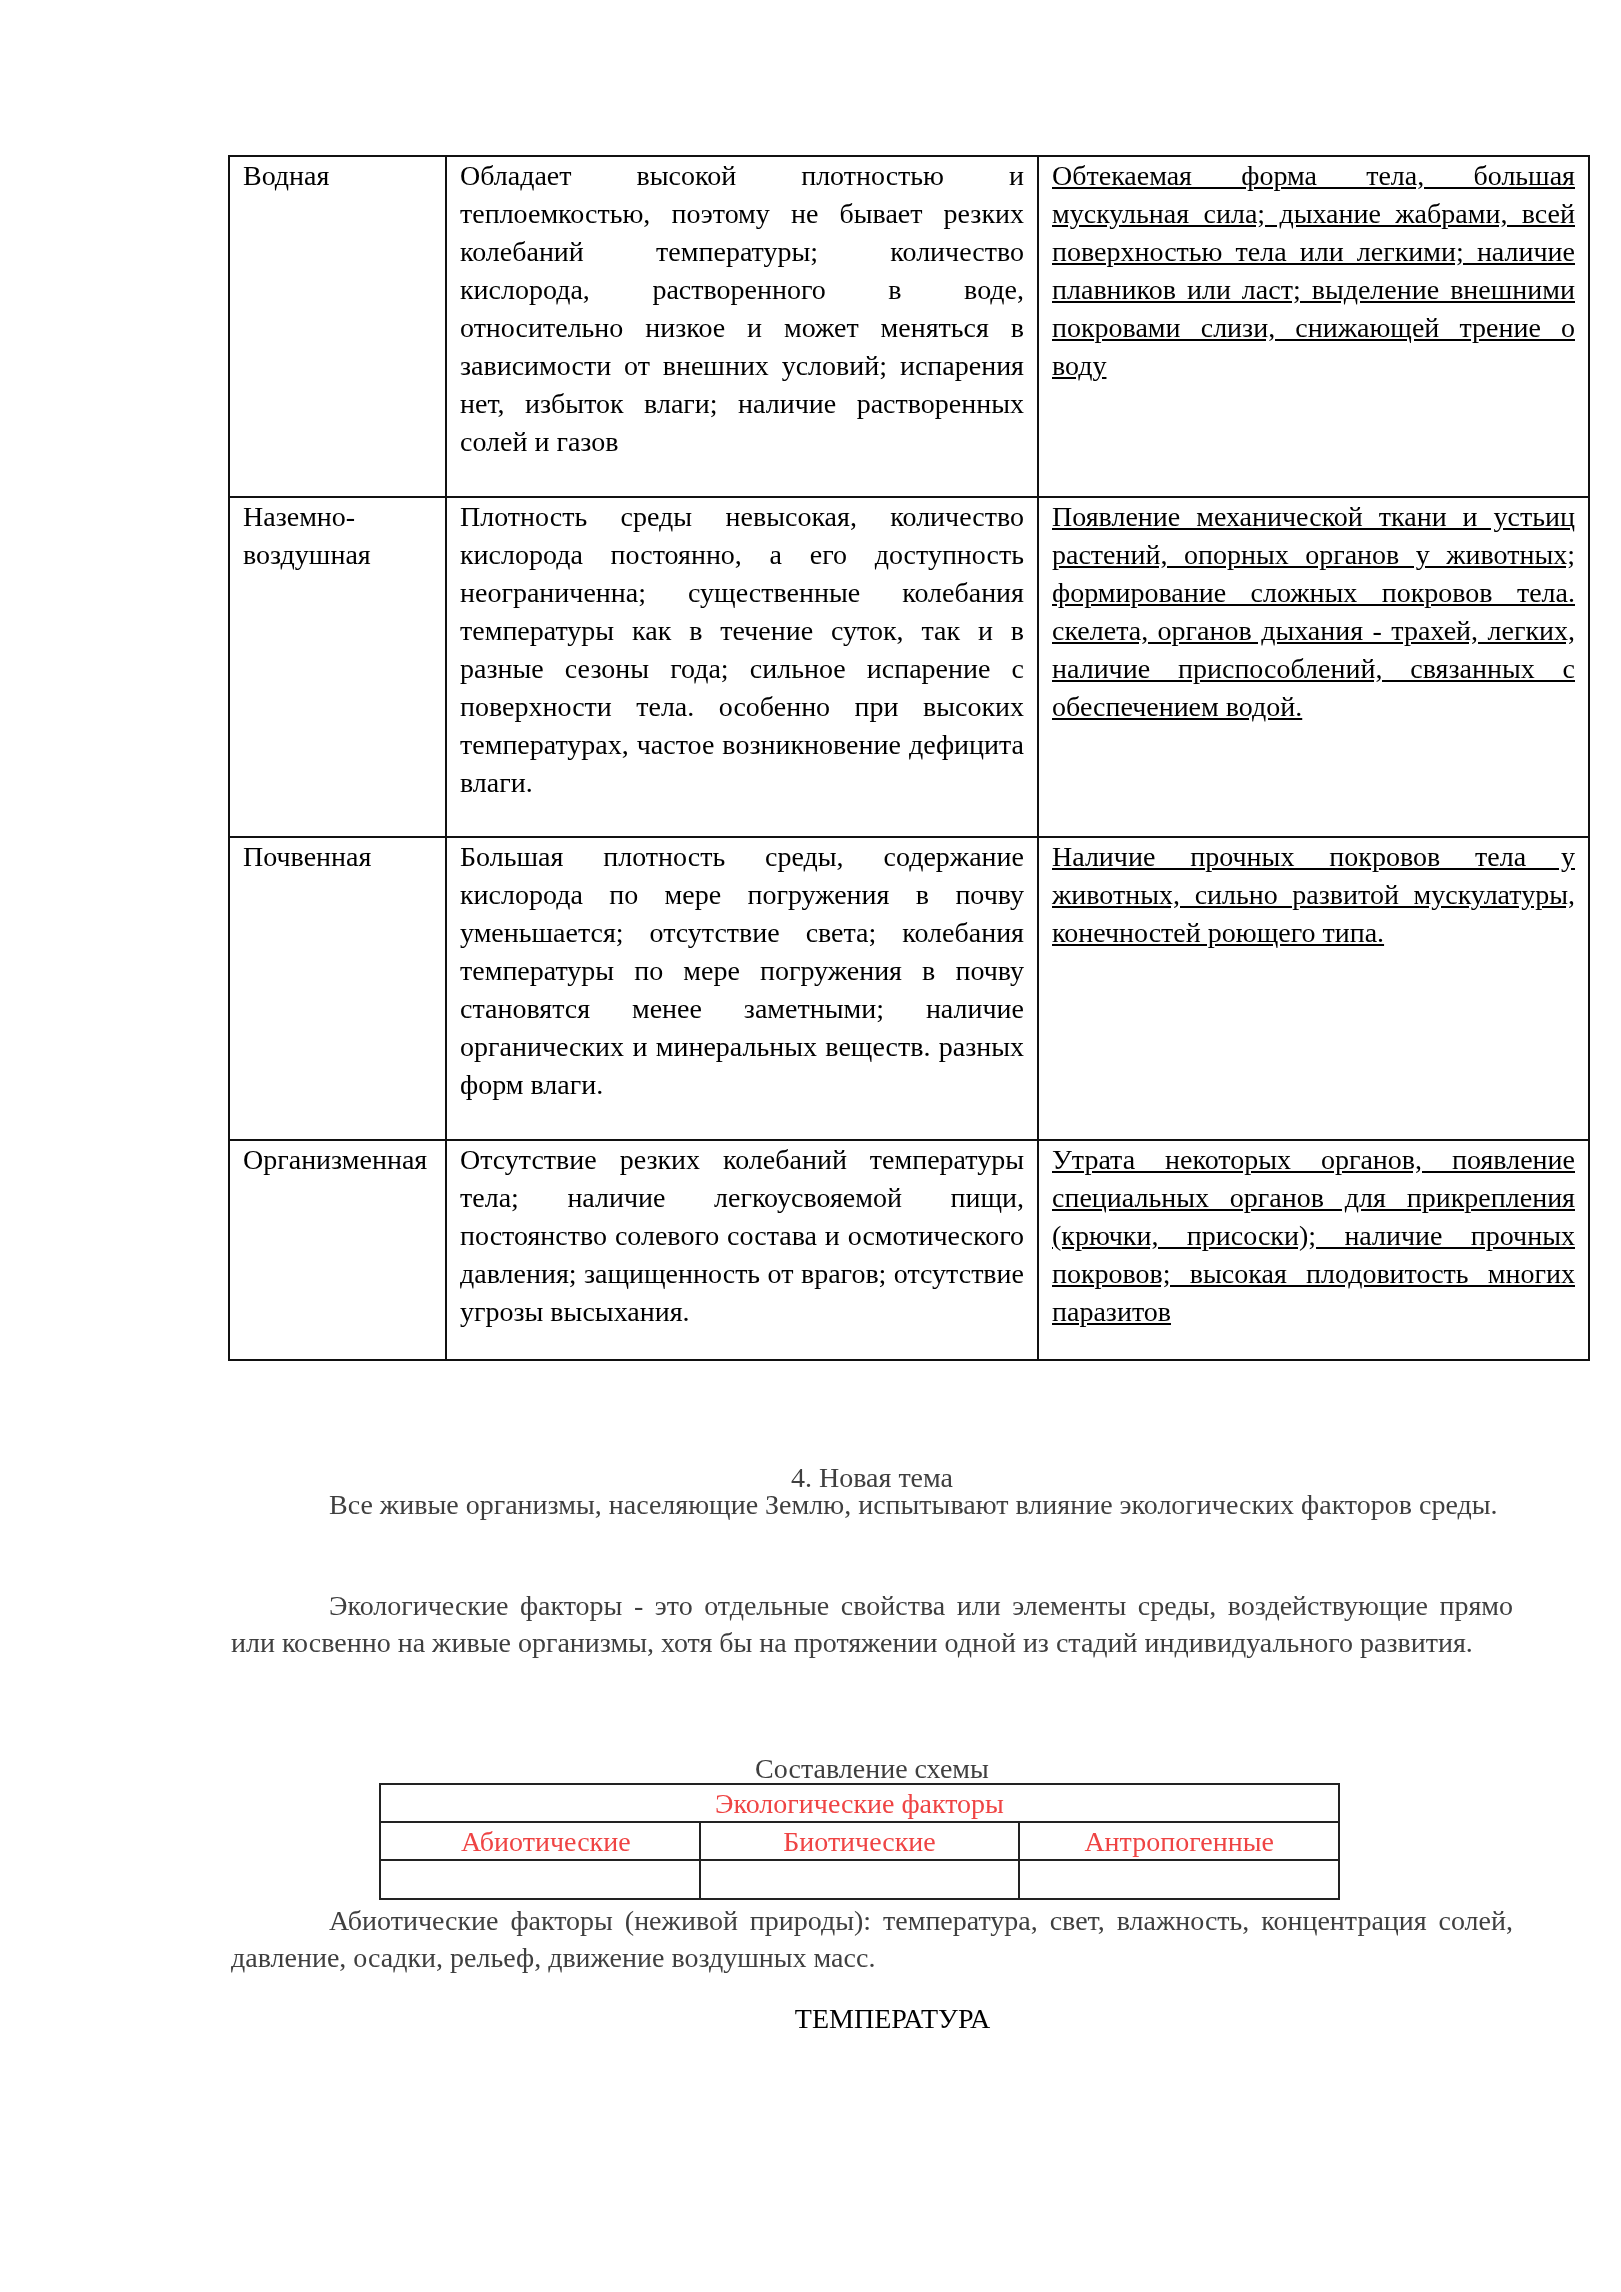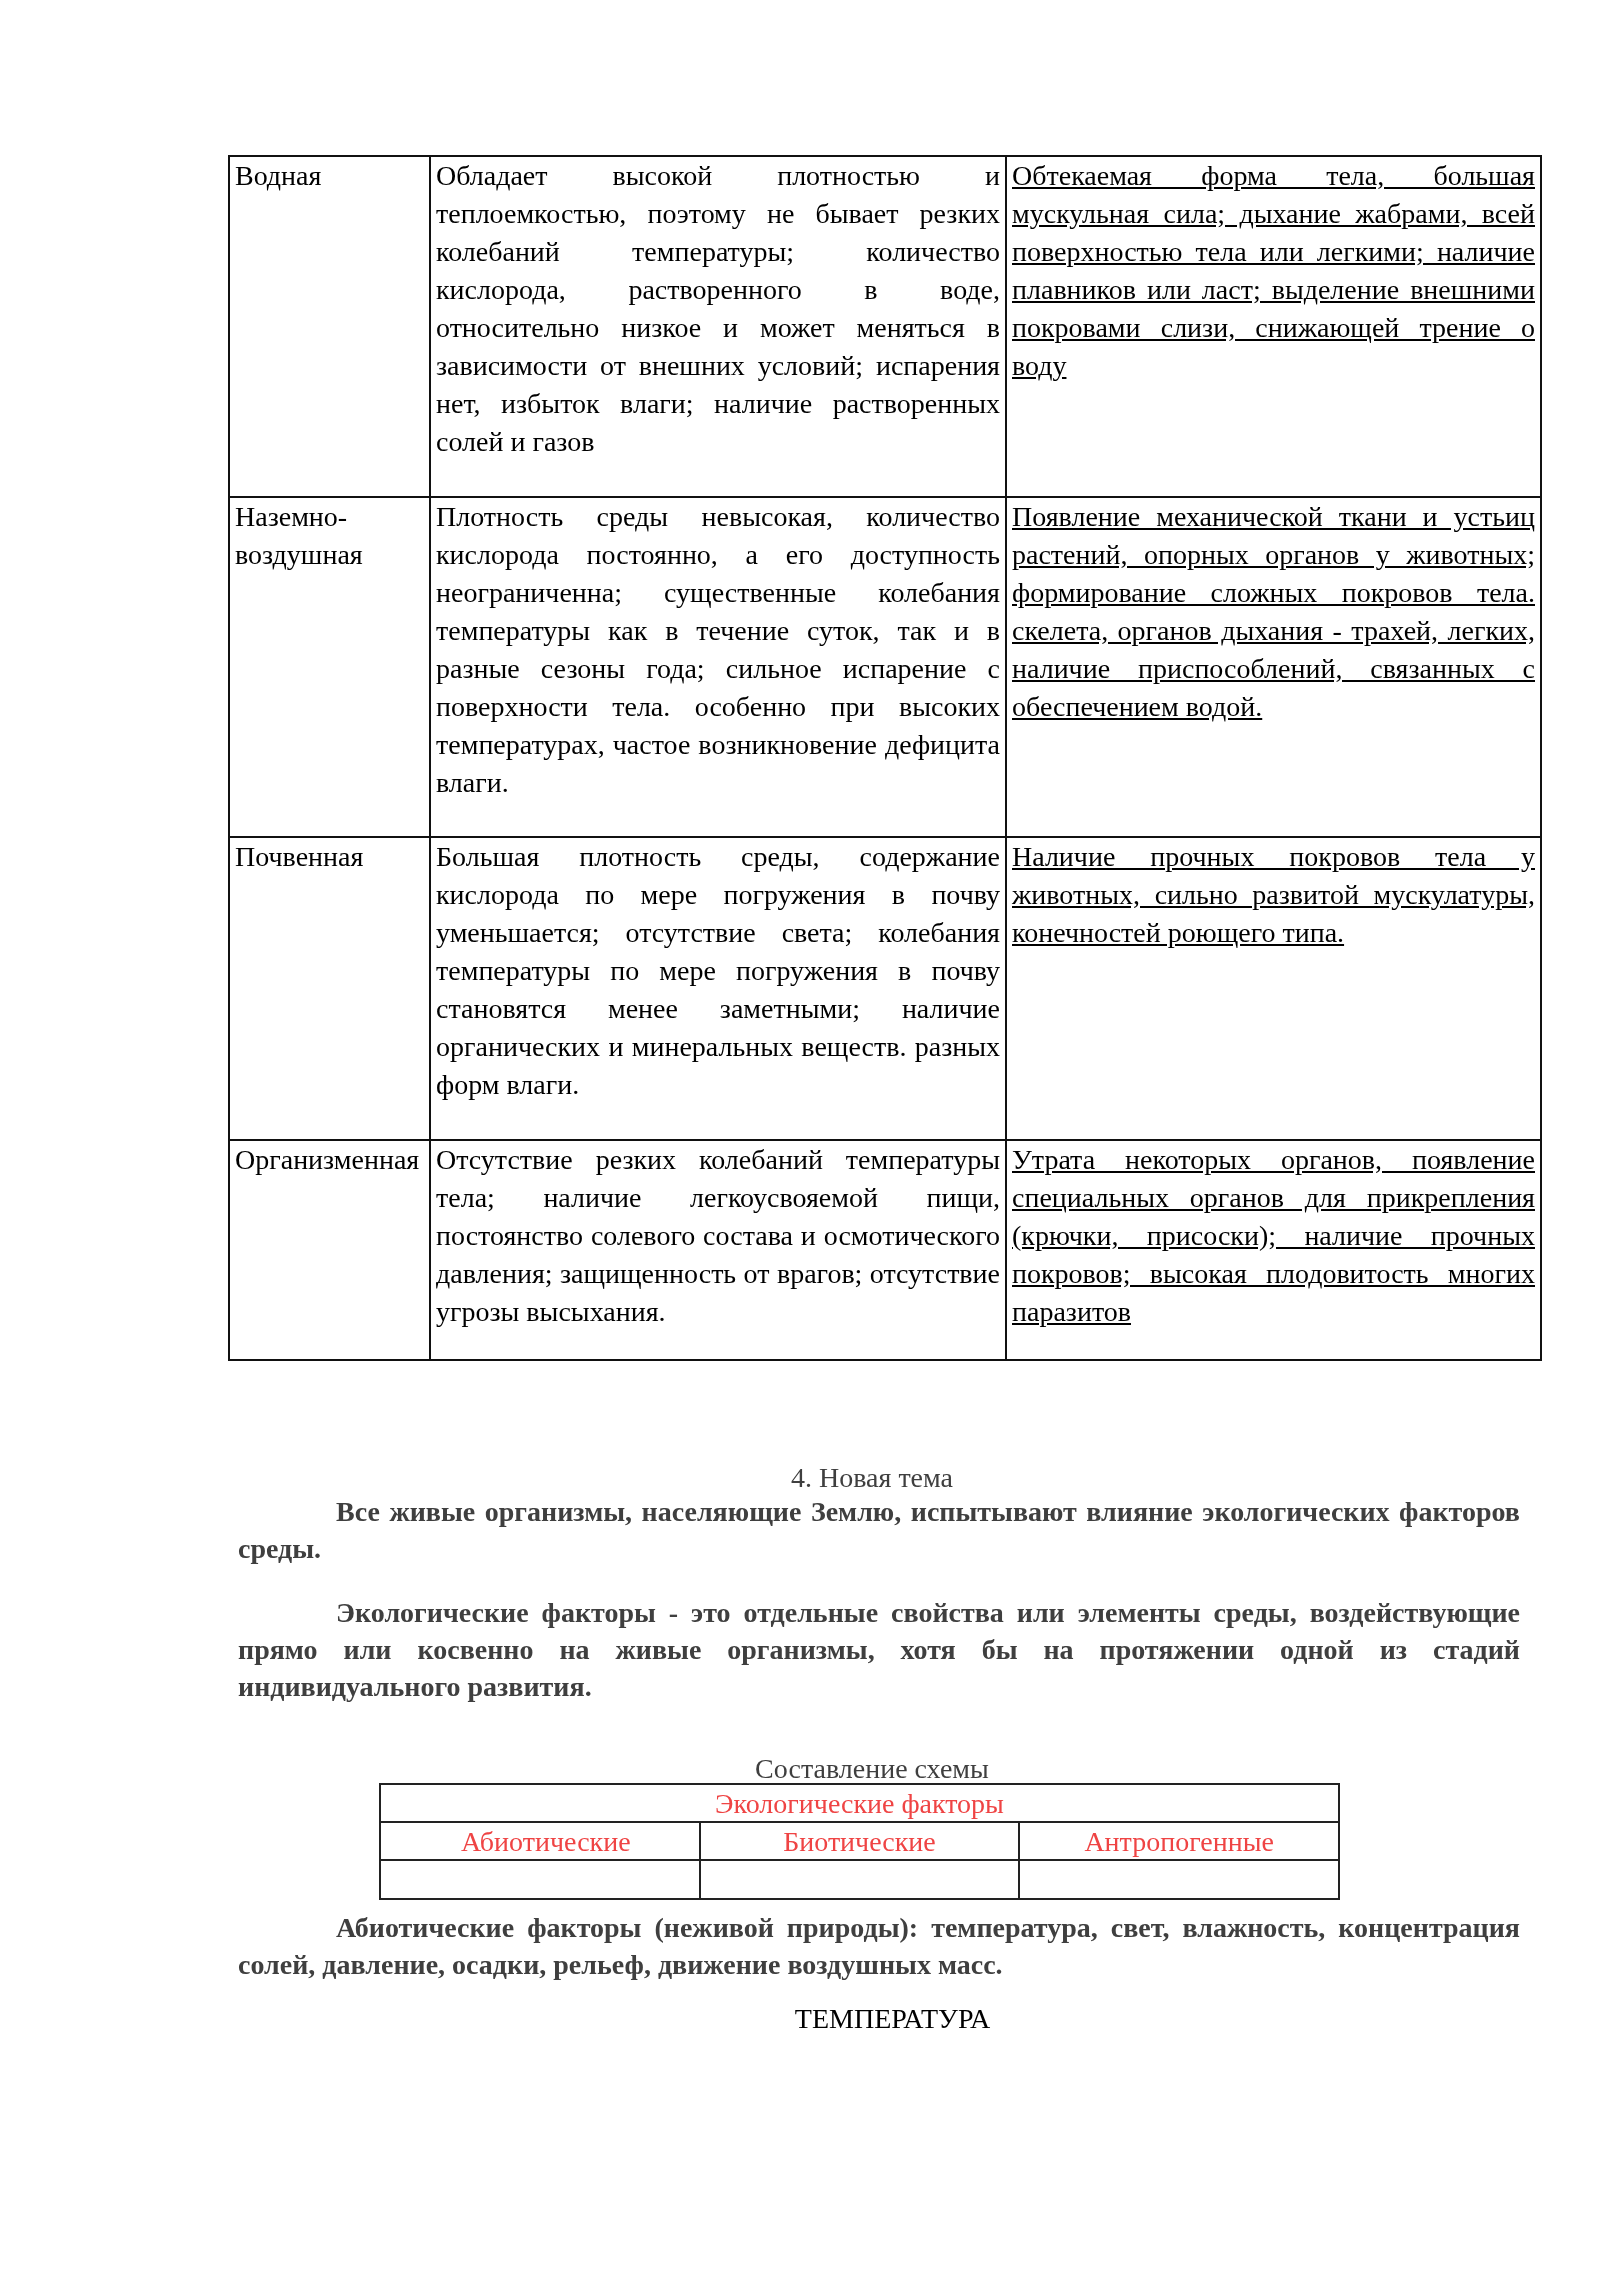--- a/index.html
+++ b/index.html
@@ -14,42 +14,41 @@
     table.env {
       position: absolute; left: 228px; top: 155px;
       width: 1285px;
       border-collapse: collapse;
       table-layout: fixed;
       font-size: 28px; line-height: 38px;
     }
     table.env td {
       border: 2px solid #111;
       vertical-align: top;
-      padding: 0 5px;
+      padding: 0 13px;
       text-align: justify;
       text-align-last: left;
       hyphens: none;
     }
     table.env td.c1 { width: 189px; text-align: left; }
     table.env td.c2 { width: 564px; }
     table.env td.c3 { width: 523px; text-decoration: underline; }
     table.env tr.r1 td { height: 339px; }
     table.env tr.r2 td { height: 338px; }
     table.env tr.r3 td { height: 301px; }
     table.env tr.r4 td { height: 218px; }
 
     .gray { color: #3f3f3f; margin-top: 28px; }
     .txt { position: absolute; font-size: 28px; line-height: 37px; }
     .center { text-align: center; }
     .para {
       position: absolute; left: 231px; width: 1282px;
       font-size: 28px; line-height: 37px;
       text-align: justify; text-align-last: left;
-      margin: 7px;
-      font-weight: bold;
+      margin: 0;
     }
 
     
     table.scheme {
       position: absolute; left: 379px; top: 1783px;
       width: 961px;
       border-collapse: collapse; table-layout: fixed;
       font-size: 28px; line-height: 35px;
       color: #ef4444;
     }

